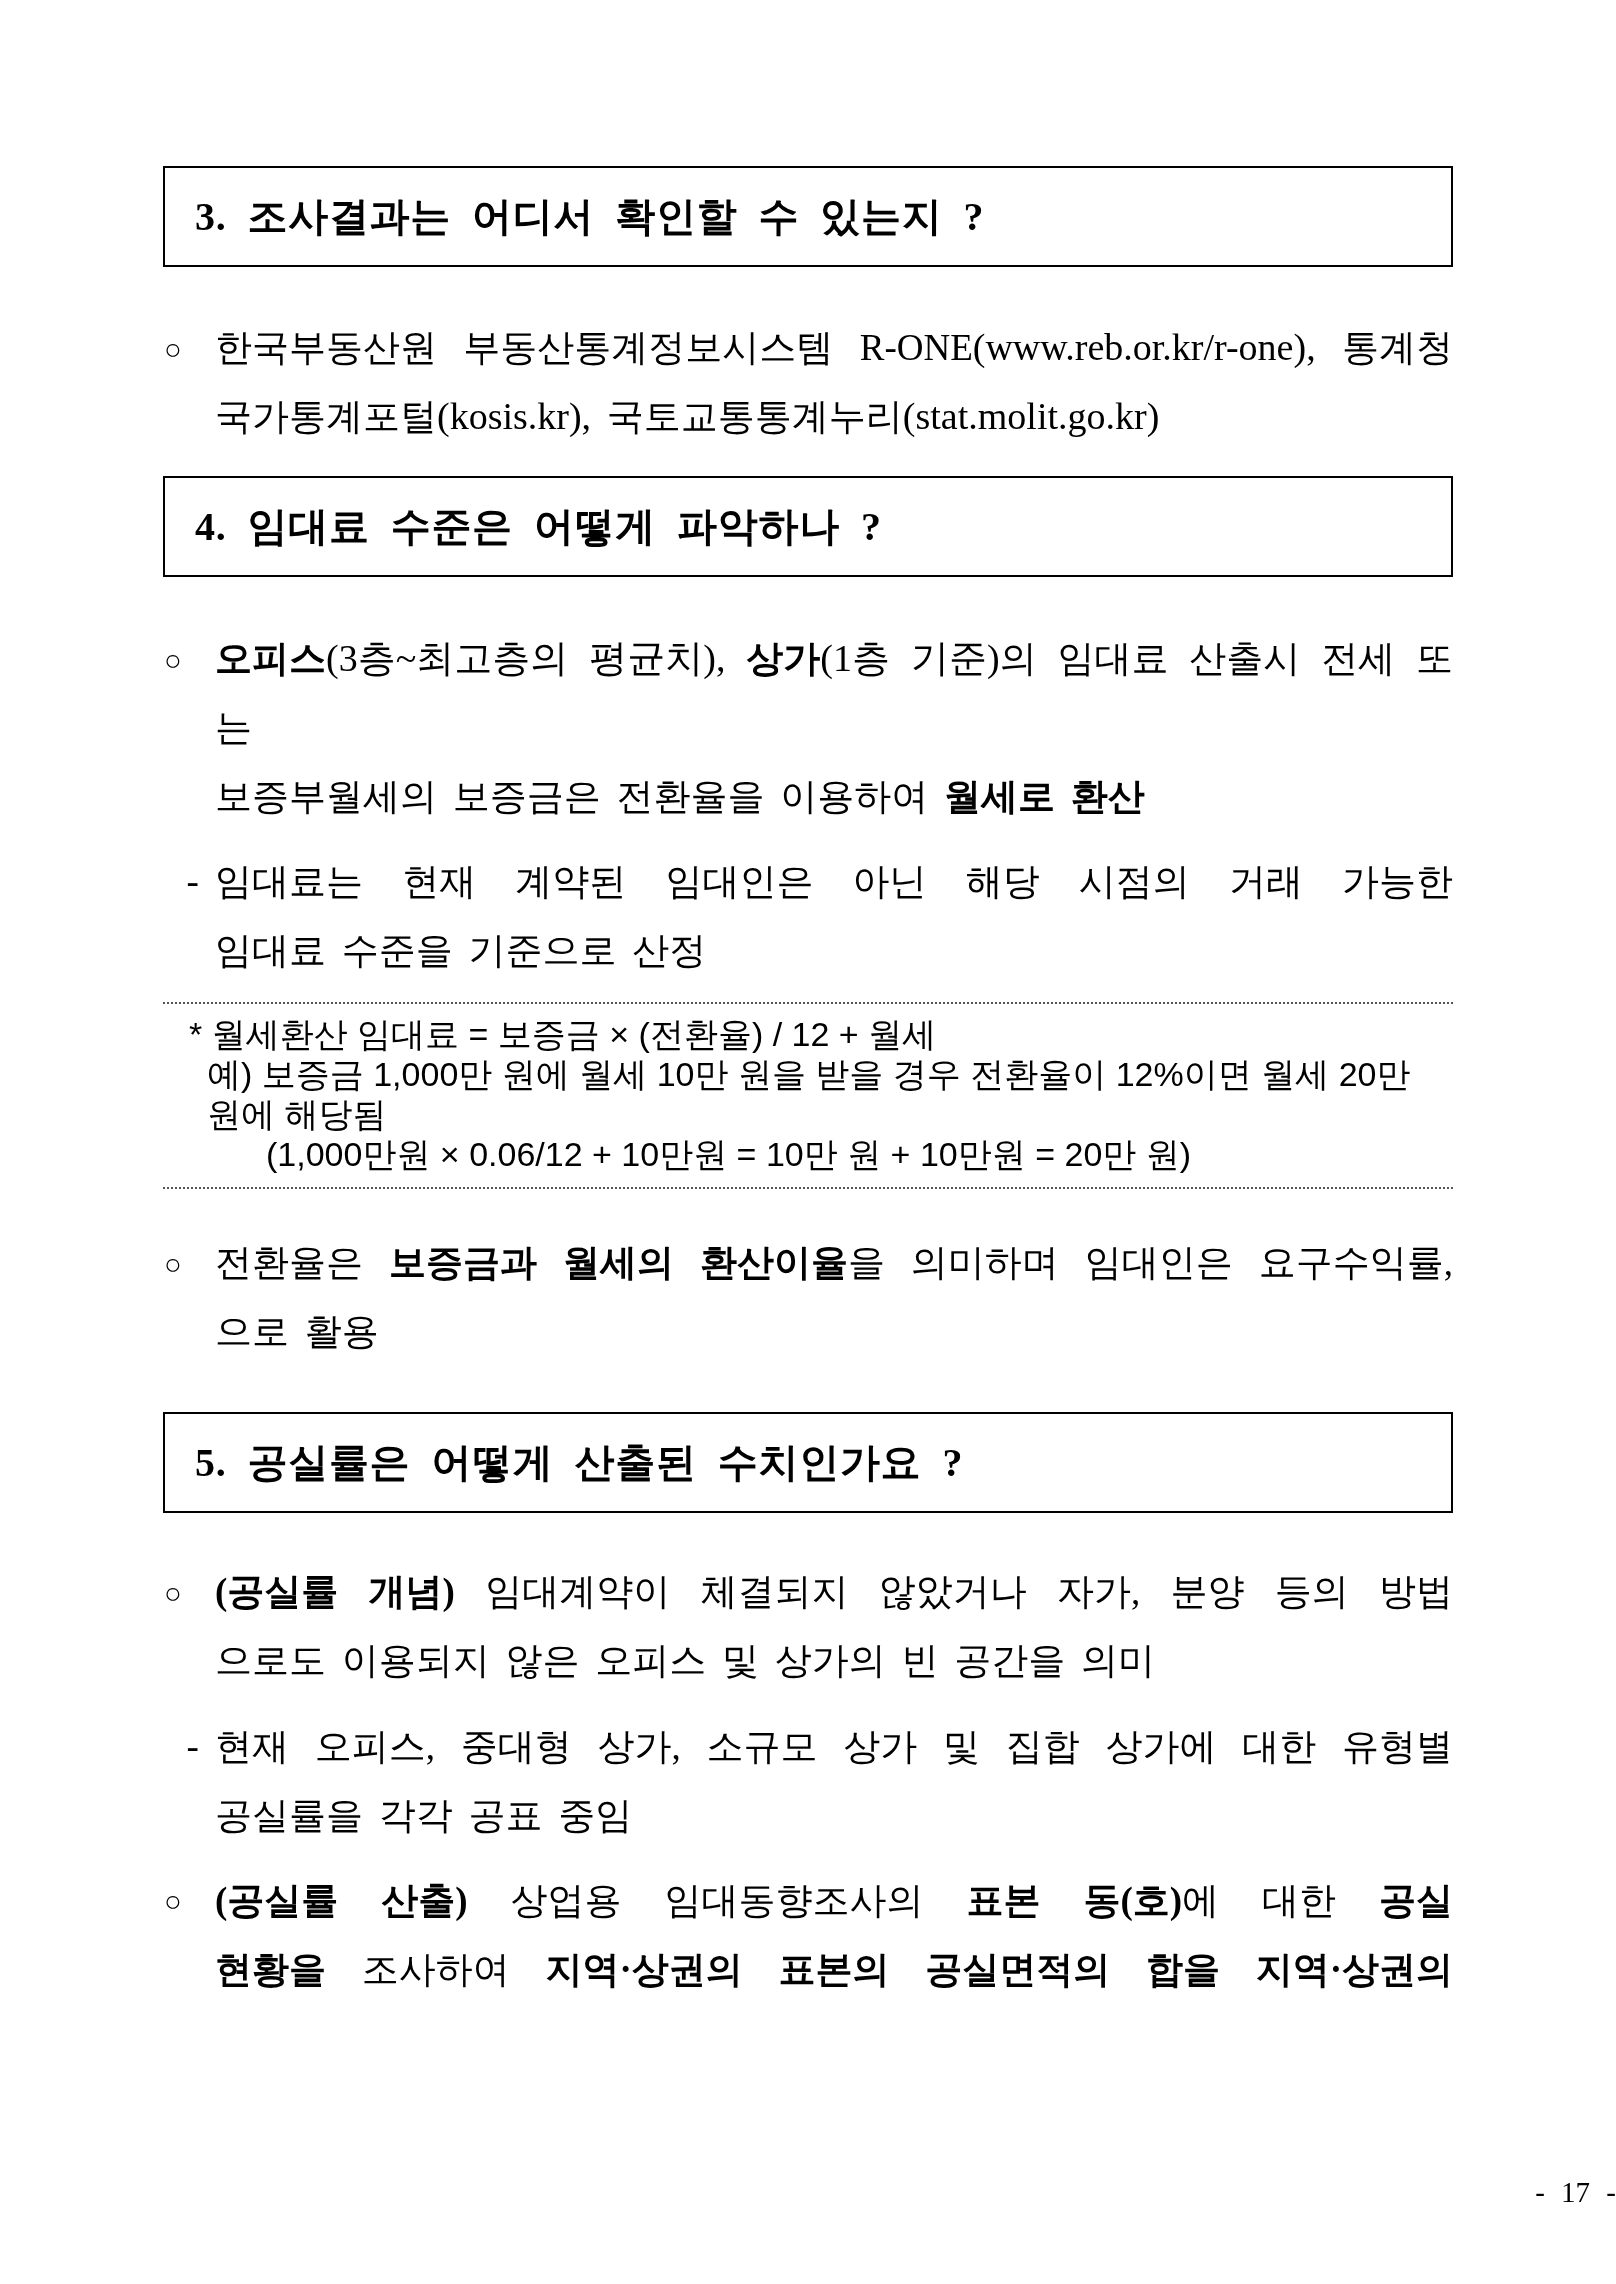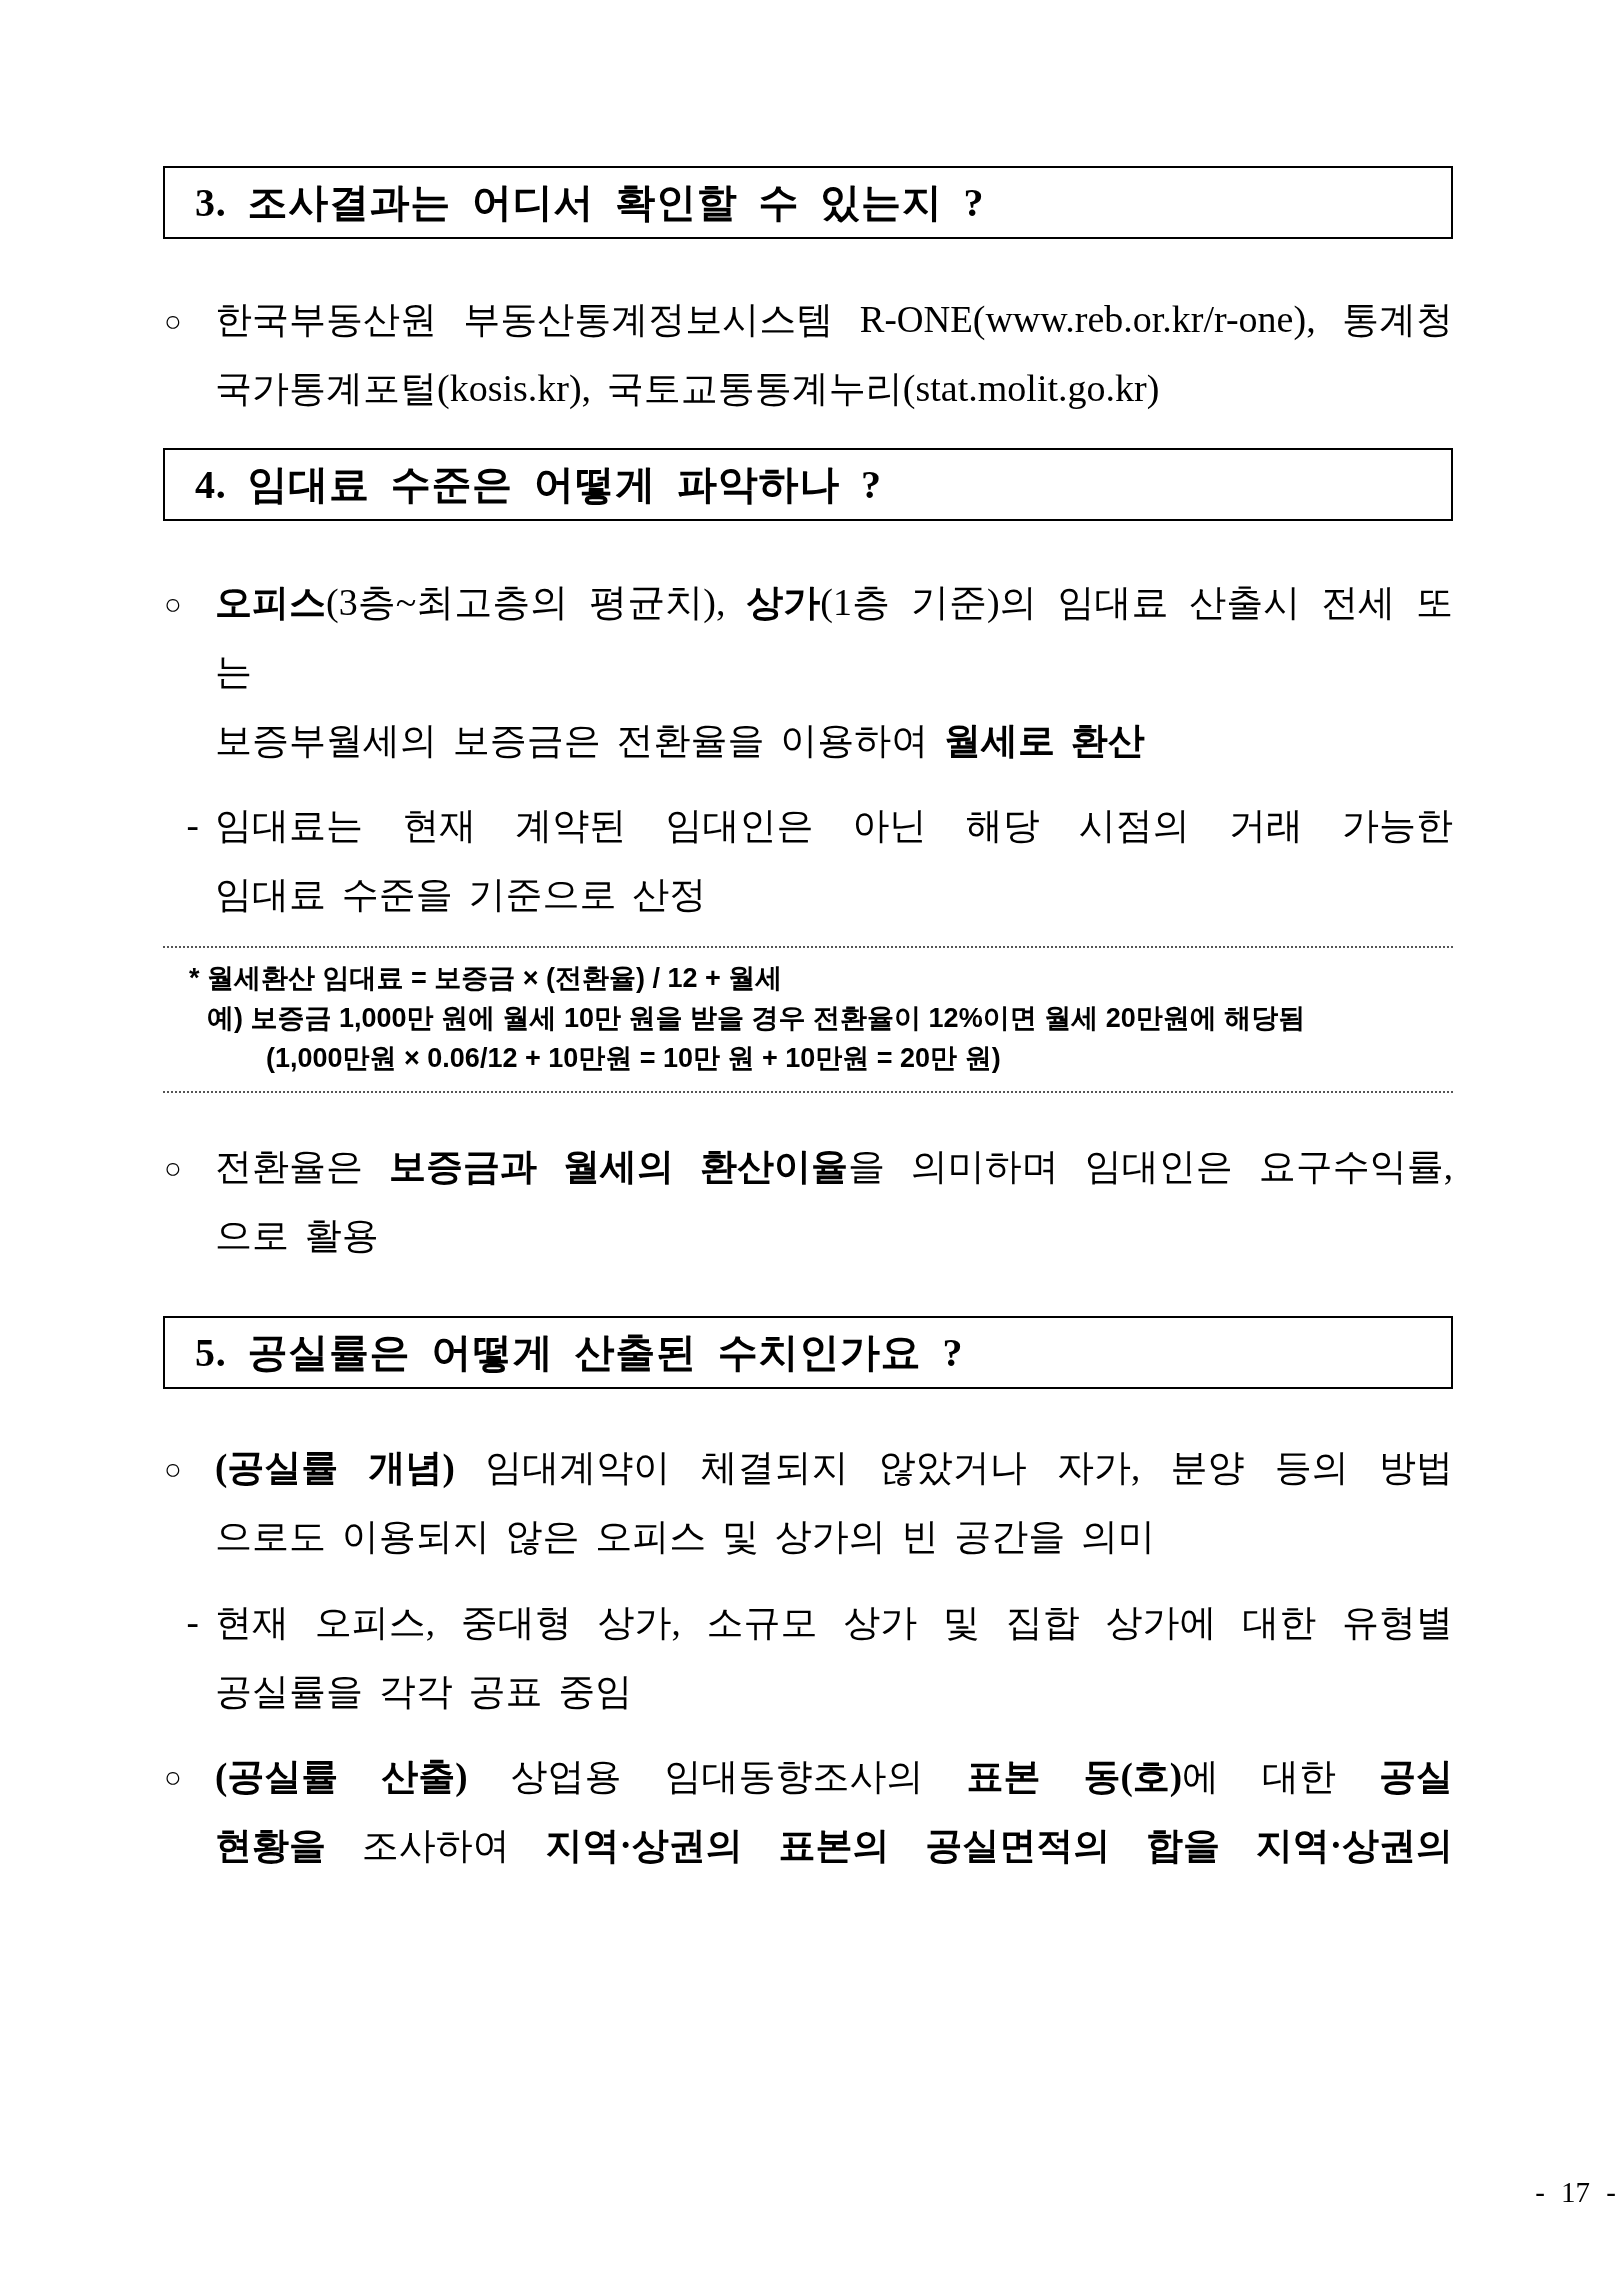--- a/index.html
+++ b/index.html
@@ -11,21 +11,21 @@
     background: #ffffff;
     font-family: "Liberation Serif", "DejaVu Serif", serif;
     color: #000000;
     overflow: hidden;
   }
   .content { margin: 0 163px; width: 1290px; }
 
   
   .hbox {
     box-sizing: border-box;
-    height: 73px;
+    height: 101px;
     border: 2.6px solid #000000;
     display: flex;
     align-items: center;
     padding-left: 30px;
     font-size: 40px;
     font-weight: bold;
     word-spacing: 10.4px;
     letter-spacing: 0.7px;
   }
 
@@ -56,23 +56,22 @@
   .rb { font-weight: bold; }
   .rs { font-size: 38px; }
 
   
   .notebox {
     box-sizing: border-box;
     border-top: 2px dotted #555555;
     border-bottom: 2px dotted #555555;
     padding: 10.4px 13px 13px 26px;
     font-family: "Liberation Sans", "DejaVu Sans", sans-serif;
-    font-size: 27px;
+    font-size: 34px;
     line-height: 40px;
-    font-weight: bold;
   }
   .notebox .nline1 { padding-left: 0; }
   .notebox .nline2 { padding-left: 18px; }
   .notebox .nline3 { padding-left: 77px; }
 
   .pageno {
     position: absolute;
     top: 2176px;
     left: 0;
     width: 100%;

